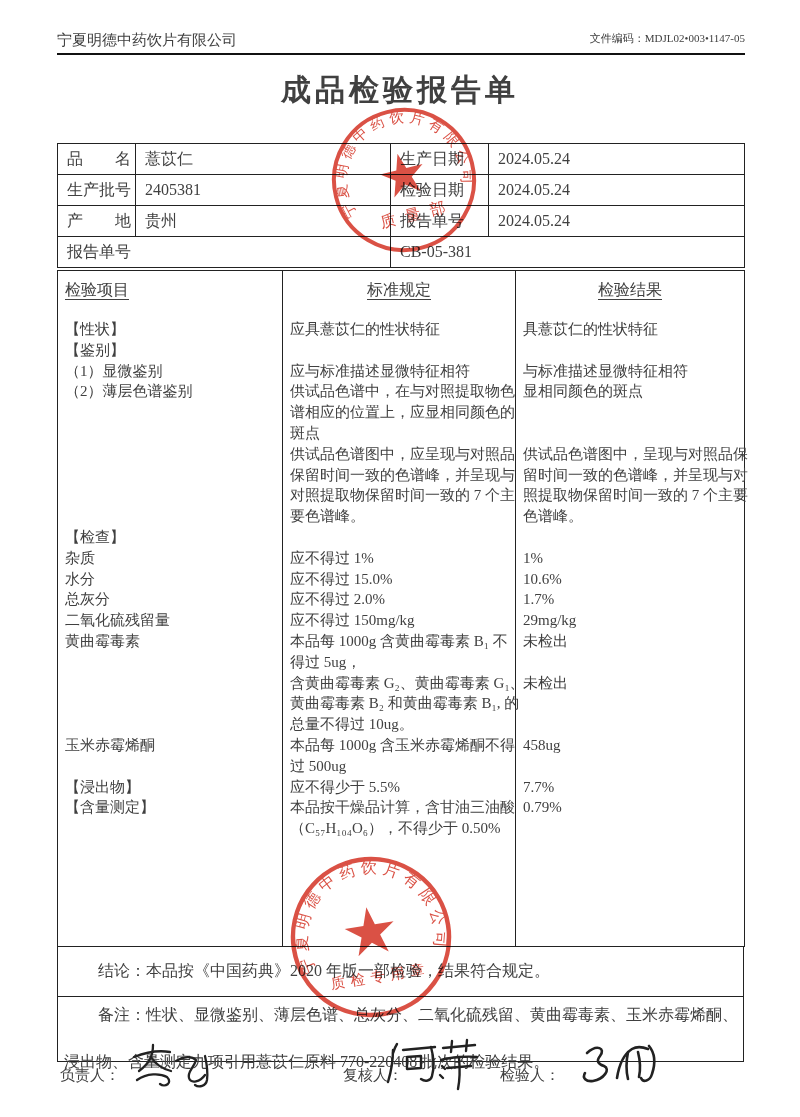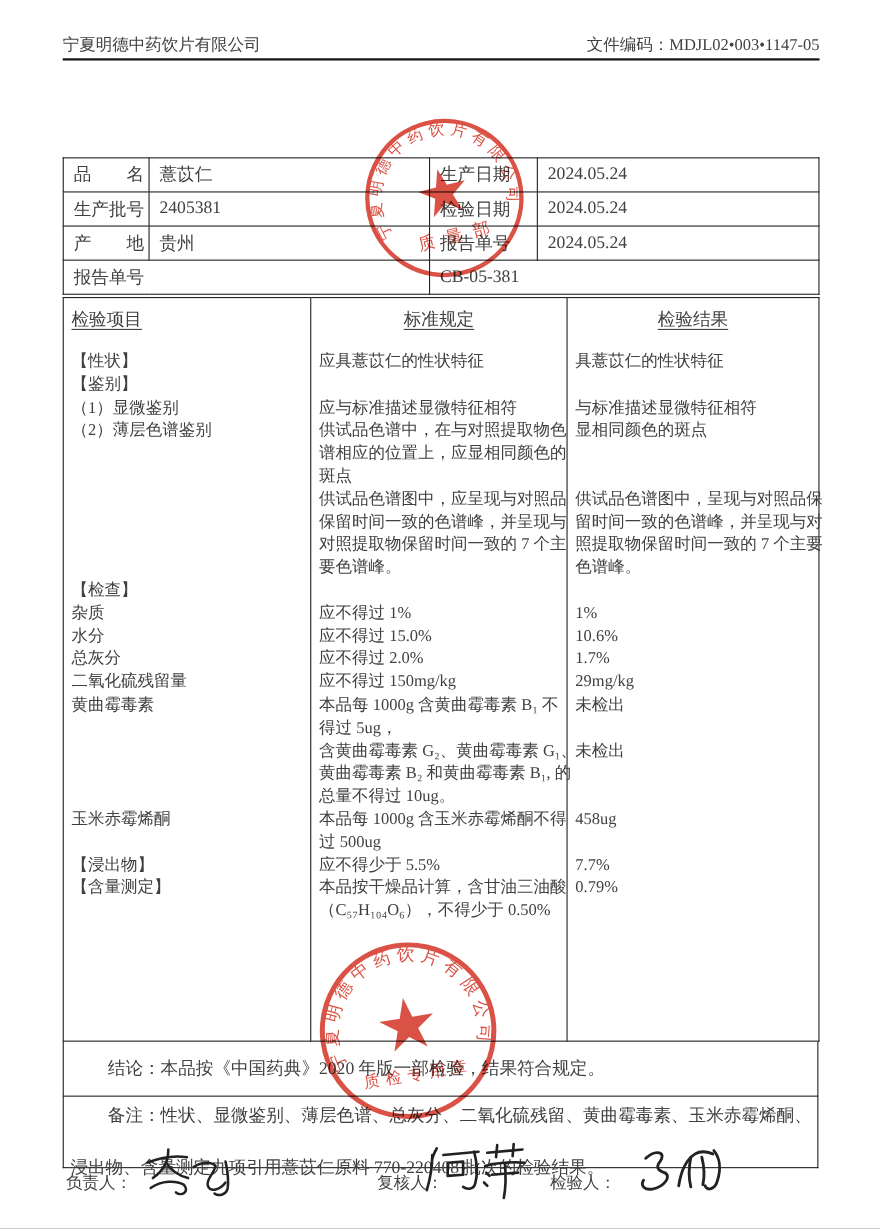--- a/index.html
+++ b/index.html
@@ -3,21 +3,21 @@
 <meta charset="utf-8">
 <style>
   html,body{margin:0;padding:0;background:#888;}
   .page{
     position:relative;width:800px;height:1117px;margin:0 auto;background:#ffffff;
     font-family:"Liberation Serif","DejaVu Serif",serif;color:#404040;overflow:hidden;
   }
   .abs{position:absolute;}
   
   .hdr-left{left:57px;top:31px;font-size:15px;}
-  .hdr-right{right:55px;top:31px;font-size:15px;}
+  .hdr-right{right:55px;top:31px;font-size:11px;}
   .hdr-rule{left:57px;top:53px;width:688px;height:2px;background:#111;}
   .doc-title{left:0;top:70px;width:100%;text-align:center;font-size:30px;font-weight:bold;letter-spacing:4px;}
   
   table{border-collapse:collapse;table-layout:fixed;}
   td{border:1.5px solid #222;font-size:16px;vertical-align:middle;}
   .info-table{left:57px;top:143px;width:688px;font-family:Liberation Serif, serif;}
   .info-table td{height:30px;padding:0 0 0 9px;}
   .lbl{white-space:pre;}
   .main-table{left:57px;top:270px;width:688px;height:677px;}
   .main-table td{vertical-align:top;padding:0;margin-top:41px;}
@@ -43,20 +43,21 @@
   .stamp text{font-family:"Liberation Serif","DejaVu Serif",serif;}
 </style>
 </head>
 <body>
 
 <div class="page">
 
   <div class="abs hdr-left">宁夏明德中药饮片有限公司</div>
   <div class="abs hdr-right">文件编码：MDJL02•003•1147-05</div>
   <div class="abs hdr-rule"></div>
+  <div class="abs doc-title">成品检验报告单</div>
 
   <table class="abs info-table">
     <colgroup>
         <col style="width:78px">
         <col style="width:255px">
         <col style="width:98px">
         <col>
       </colgroup>
     <tbody>
         <tr>

